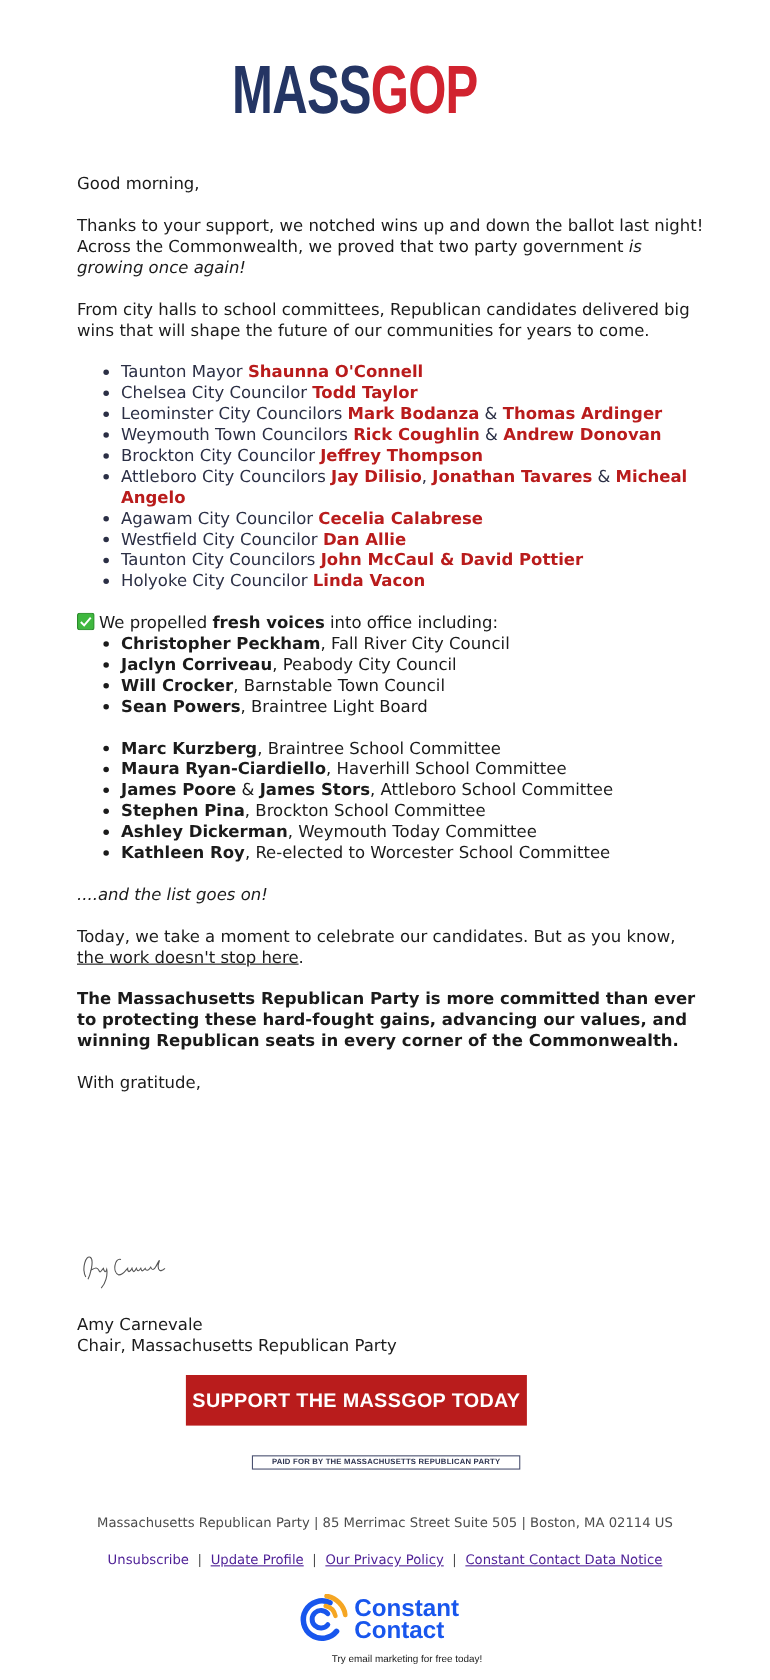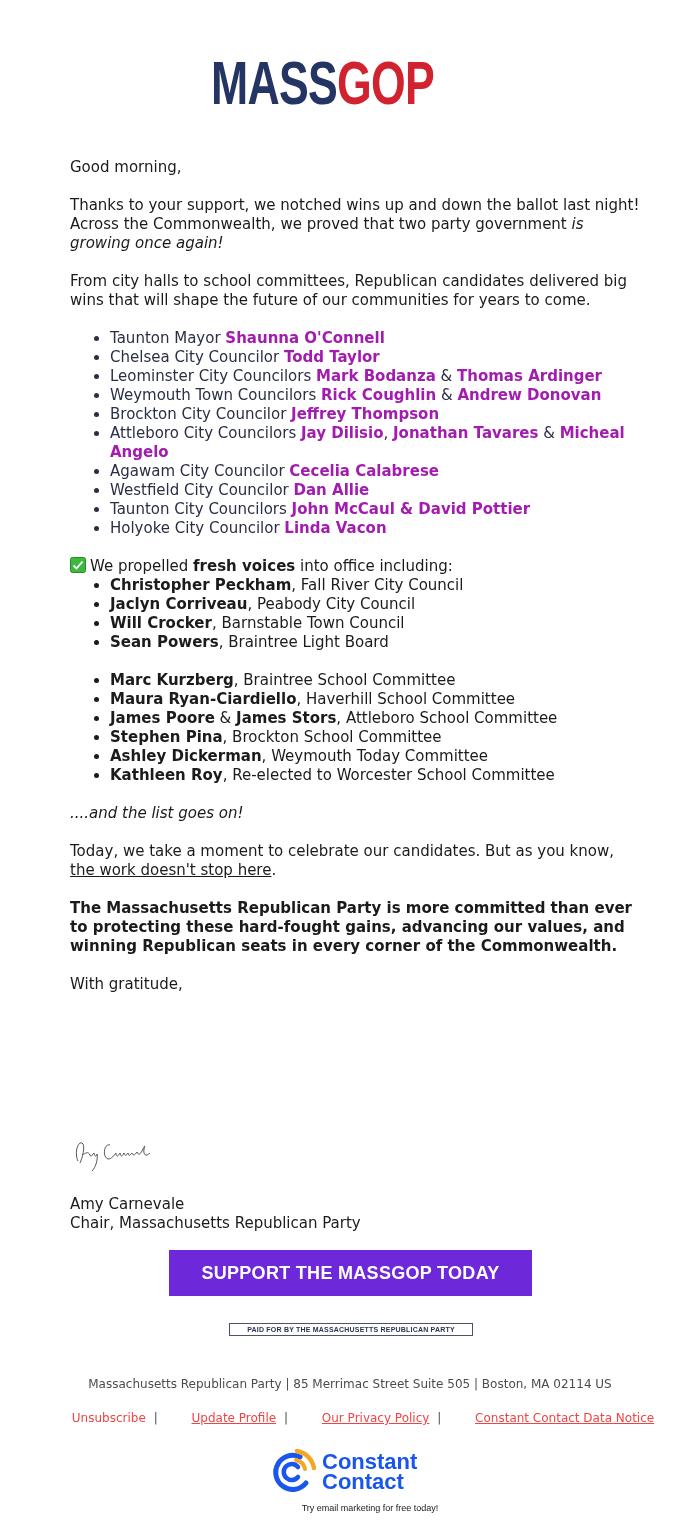--- a/index.html
+++ b/index.html
@@ -8,33 +8,33 @@
   .logo svg.elephant { width:84px; height:66px; }
   .logo .word { display:flex; margin-left:2px; font-family:"Liberation Sans", sans-serif; font-weight:bold; font-size:62px; letter-spacing:-1px; line-height:66px; transform:scaleX(0.72); transform-origin:left center; }
   .logo .mass { color:#243564; }
   .logo .gop { color:#d1232f; }
 
   .content { position:absolute; left:70px; top:158px; width:570px; font-size:15px; line-height:19px; color:#1b1b1b; }
   .content p { margin:0 0 19px 0; }
   .content ul { margin:0 0 19px 0; padding-left:40px; }
   .content ul li { margin:0; }
   .content .list-navy { color:#2b2f45; }
-  .content .list-navy b { color:#a21caf; }
+  .content .list-navy b { color:#b91c1c; }
   .emoji { display:inline-block; width:16px; height:16px; vertical-align:-2px; margin-right:4px; }
   a.inline-link { color:#1b1b1b; text-decoration:underline; }
 
   .signature { position:absolute; left:70px; top:1133px; width:100px; height:40px; }
   .sign-name { position:absolute; left:70px; top:1195px; font-size:15px; line-height:19px; color:#1b1b1b; }
 
-  .cta { position:absolute; left:169px; top:1250px; width:363px; height:46px; background:#6d28d9; color:#ffffff; font-family:"Liberation Sans", sans-serif; font-weight:bold; font-size:18px; display:flex; align-items:center; justify-content:center; letter-spacing:0.3px; border:none; cursor:pointer; }
+  .cta { position:absolute; left:169px; top:1250px; width:310px; height:46px; background:#b91c1c; color:#ffffff; font-family:"Liberation Sans", sans-serif; font-weight:bold; font-size:18px; display:flex; align-items:center; justify-content:center; letter-spacing:0.3px; border:none; cursor:pointer; }
   .paid { position:absolute; left:229px; top:1323px; width:242px; height:11px; border:1px solid #4a5170; font-family:"Liberation Sans", sans-serif; font-weight:bold; font-size:7px; line-height:11px; text-align:center; color:#2d3350; letter-spacing:0.2px; }
 
   .footer-address { position:absolute; left:0; top:1377px; width:700px; text-align:center; font-size:12px; color:#4c4c4c; }
   .footer-links { position:absolute; left:0; top:1411px; width:700px; text-align:center; font-size:12px; color:#4c4c4c; }
-  .footer-links a { color:#ef4444; text-decoration:underline;margin-left:26px; }
+  .footer-links a { color:#4c1d95; text-decoration:underline; }
   .footer-links .sep { margin:0 4px; }
 
   .cc-logo { position:absolute; left:270px; top:1448px; width:165px; height:48px; display:flex; align-items:center; }
   .cc-logo svg { width:46px; height:46px; }
   .cc-text { margin-left:6px; font-family:"Liberation Sans", sans-serif; font-weight:bold; color:#1856ed; font-size:22px; line-height:20px; }
   .cc-tag { position:absolute; left:0; top:1503px; width:700px; text-align:center; font-family:"Liberation Sans", sans-serif; font-size:9px; color:#1a1a1a;margin-left:20px; }
 </style>
 </head>
 <body>
 

